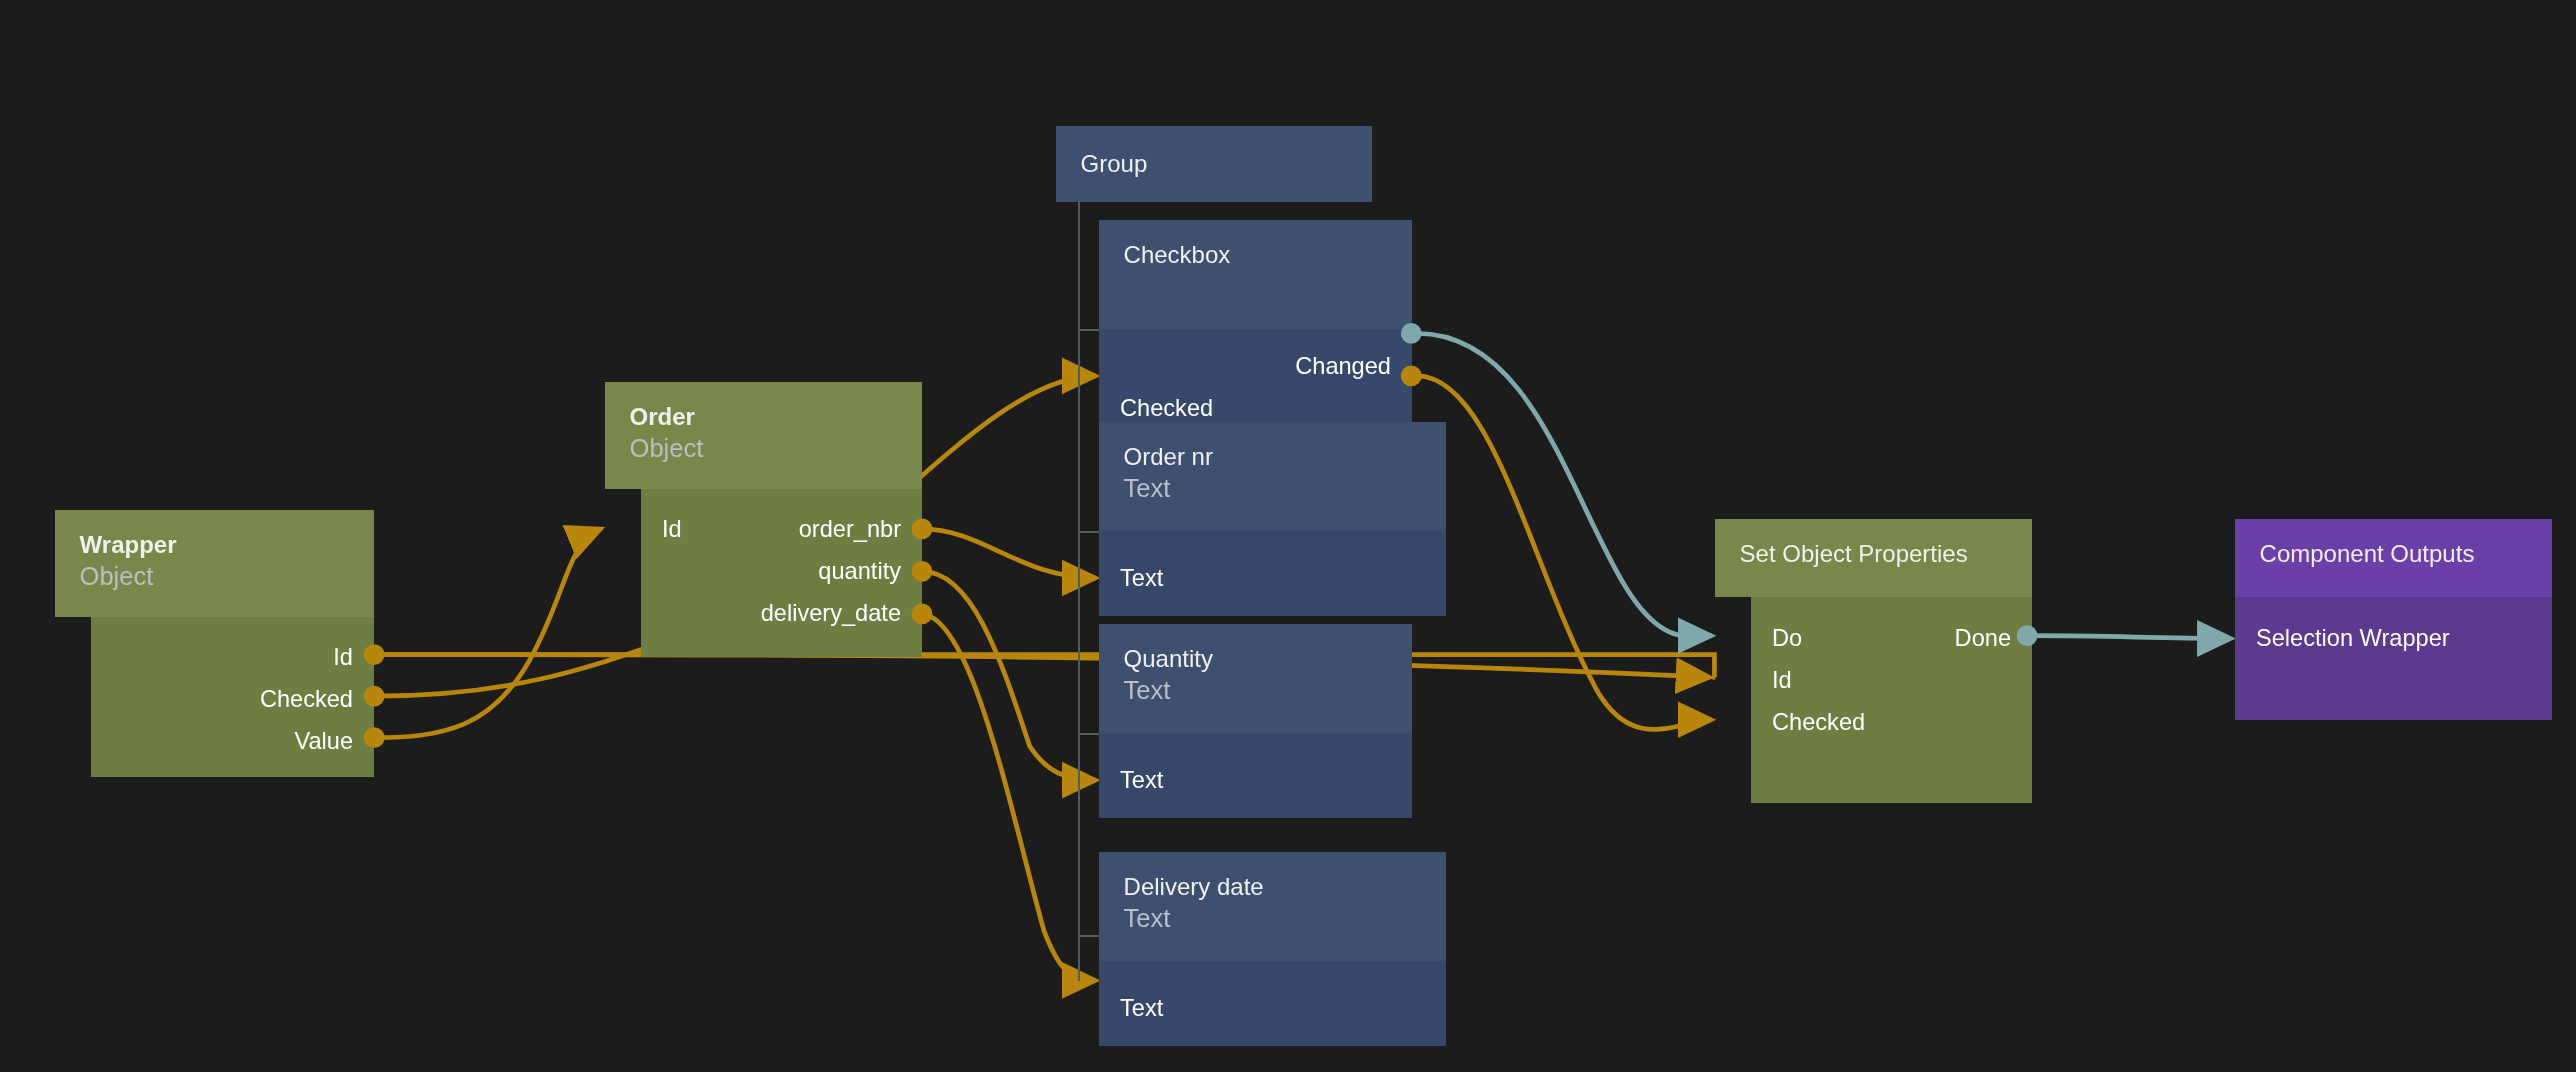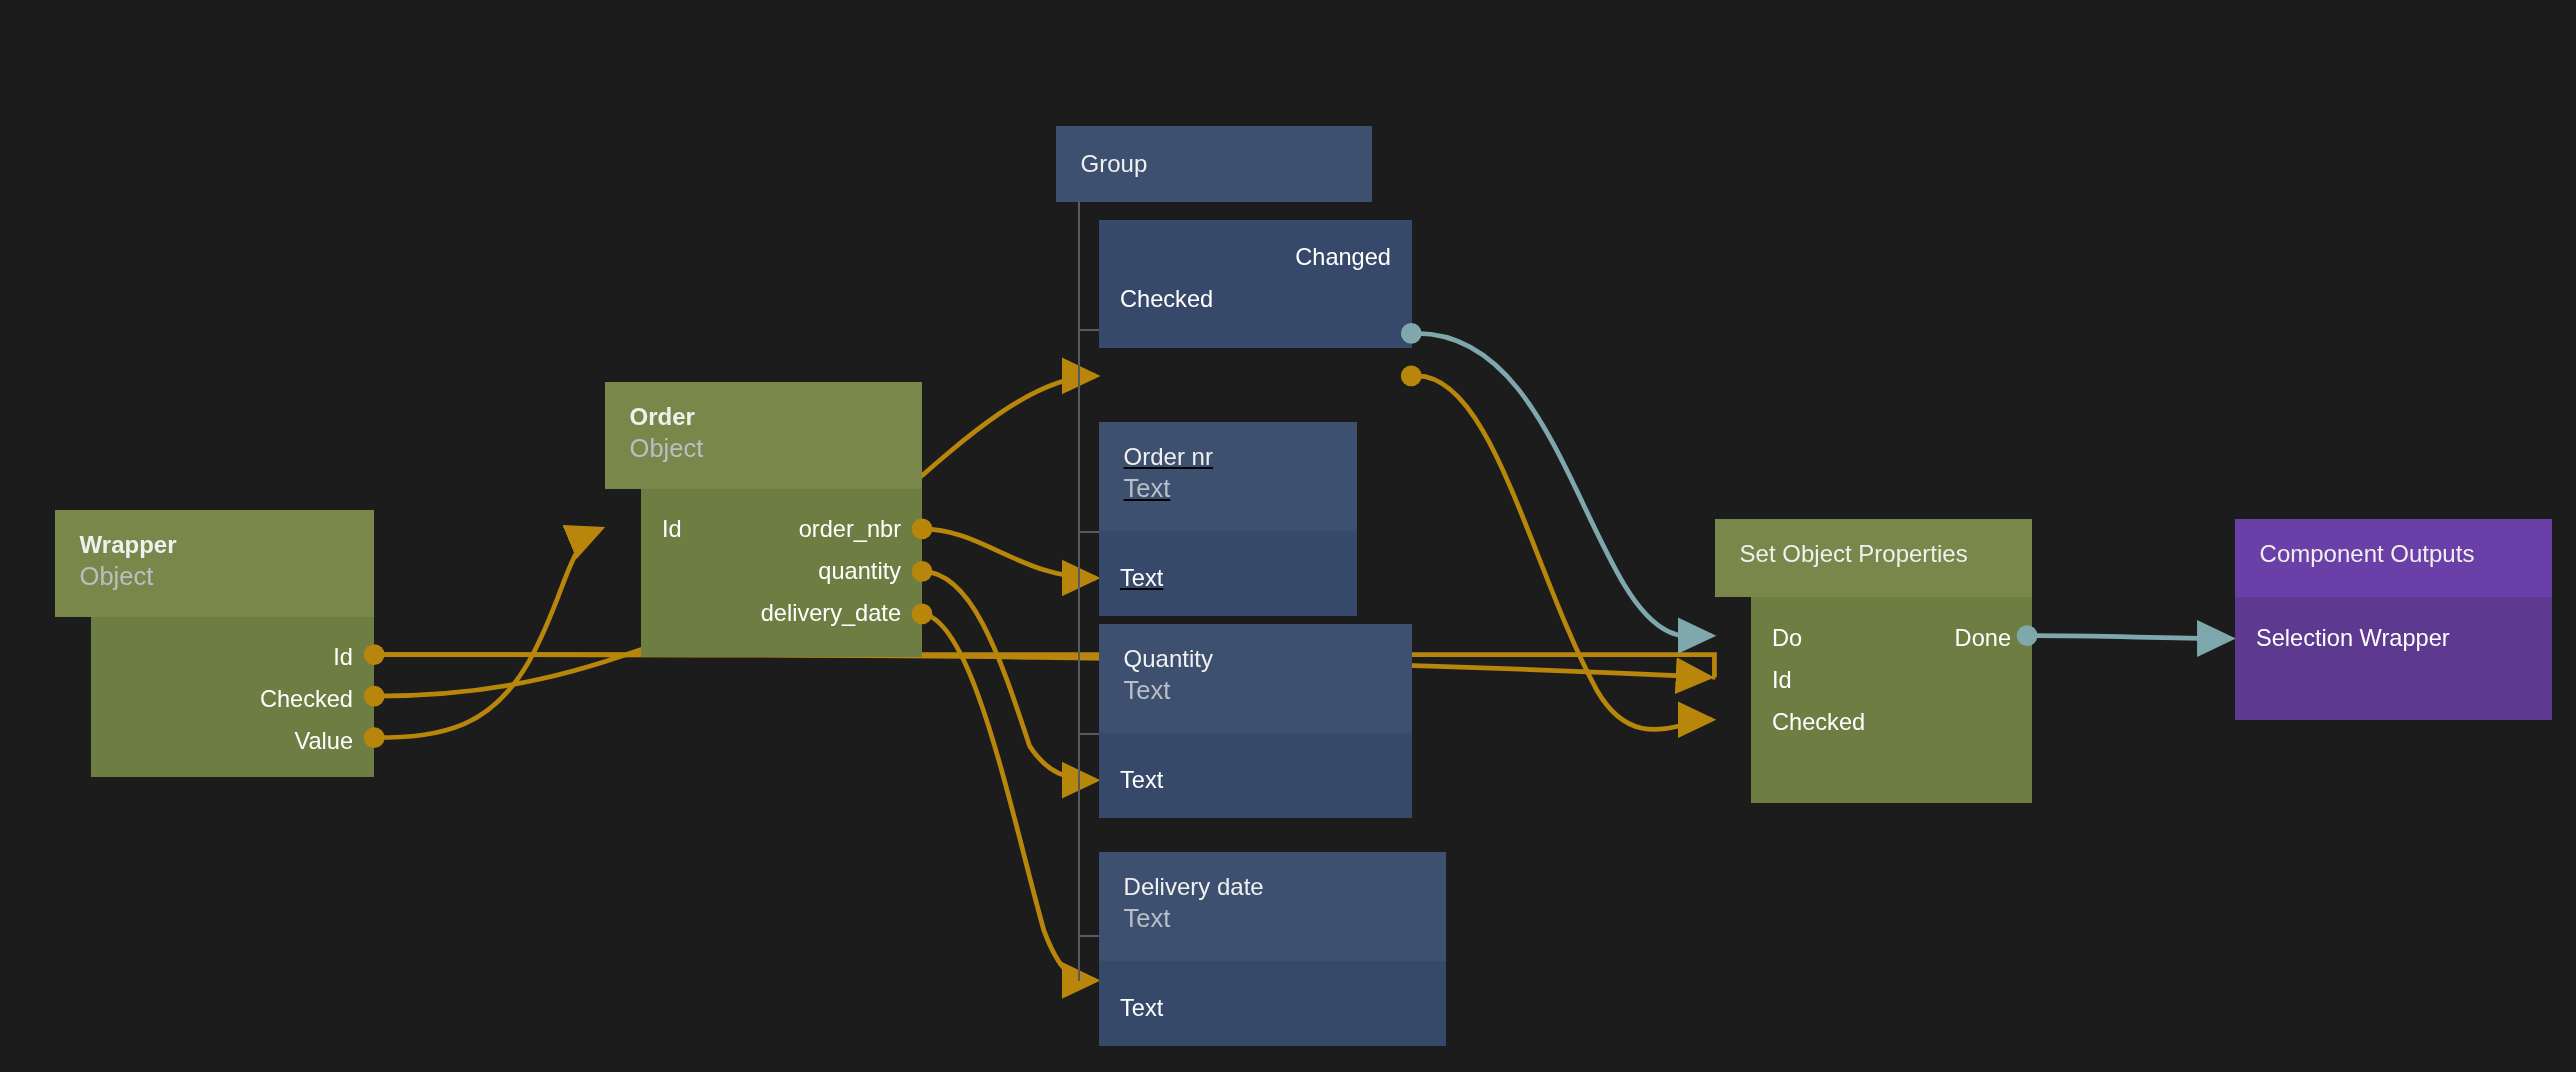--- a/index.html
+++ b/index.html
@@ -190,31 +190,34 @@
       <div class="port-row out">
         <span class="port-label">quantity</span>
       </div>
       <div class="port-row out">
         <span class="port-label">delivery_date</span>
       </div>
     </div>
   </div>
 
   <div class="node blue" style="left:1099px; top:220px; width:313px;">
+    <div class="node-header" style="height:109px;">
+      <div class="node-title light">Checkbox</div>
+    </div>
     <div class="node-body" style="height:128px; padding-top:17px;">
       <div class="port-row out">
         <span class="port-label">Changed</span>
       </div>
       <div class="port-row in">
         <span class="port-label">Checked</span>
       </div>
     </div>
   </div>
 
-  <div class="node blue" style="left:1099px; top:422px; width:258px;text-decoration:underline;">
+  <div class="node blue" style="left:1099px; top:422px; width:347px;">
     <div class="node-header" style="height:109px;">
       <div class="node-title light">Order nr</div>
       <div class="node-subtitle">Text</div>
     </div>
     <div class="node-body" style="height:85px; padding-top:26.4px;">
       <div class="port-row in">
         <span class="port-label">Text</span>
       </div>
     </div>
   </div>

